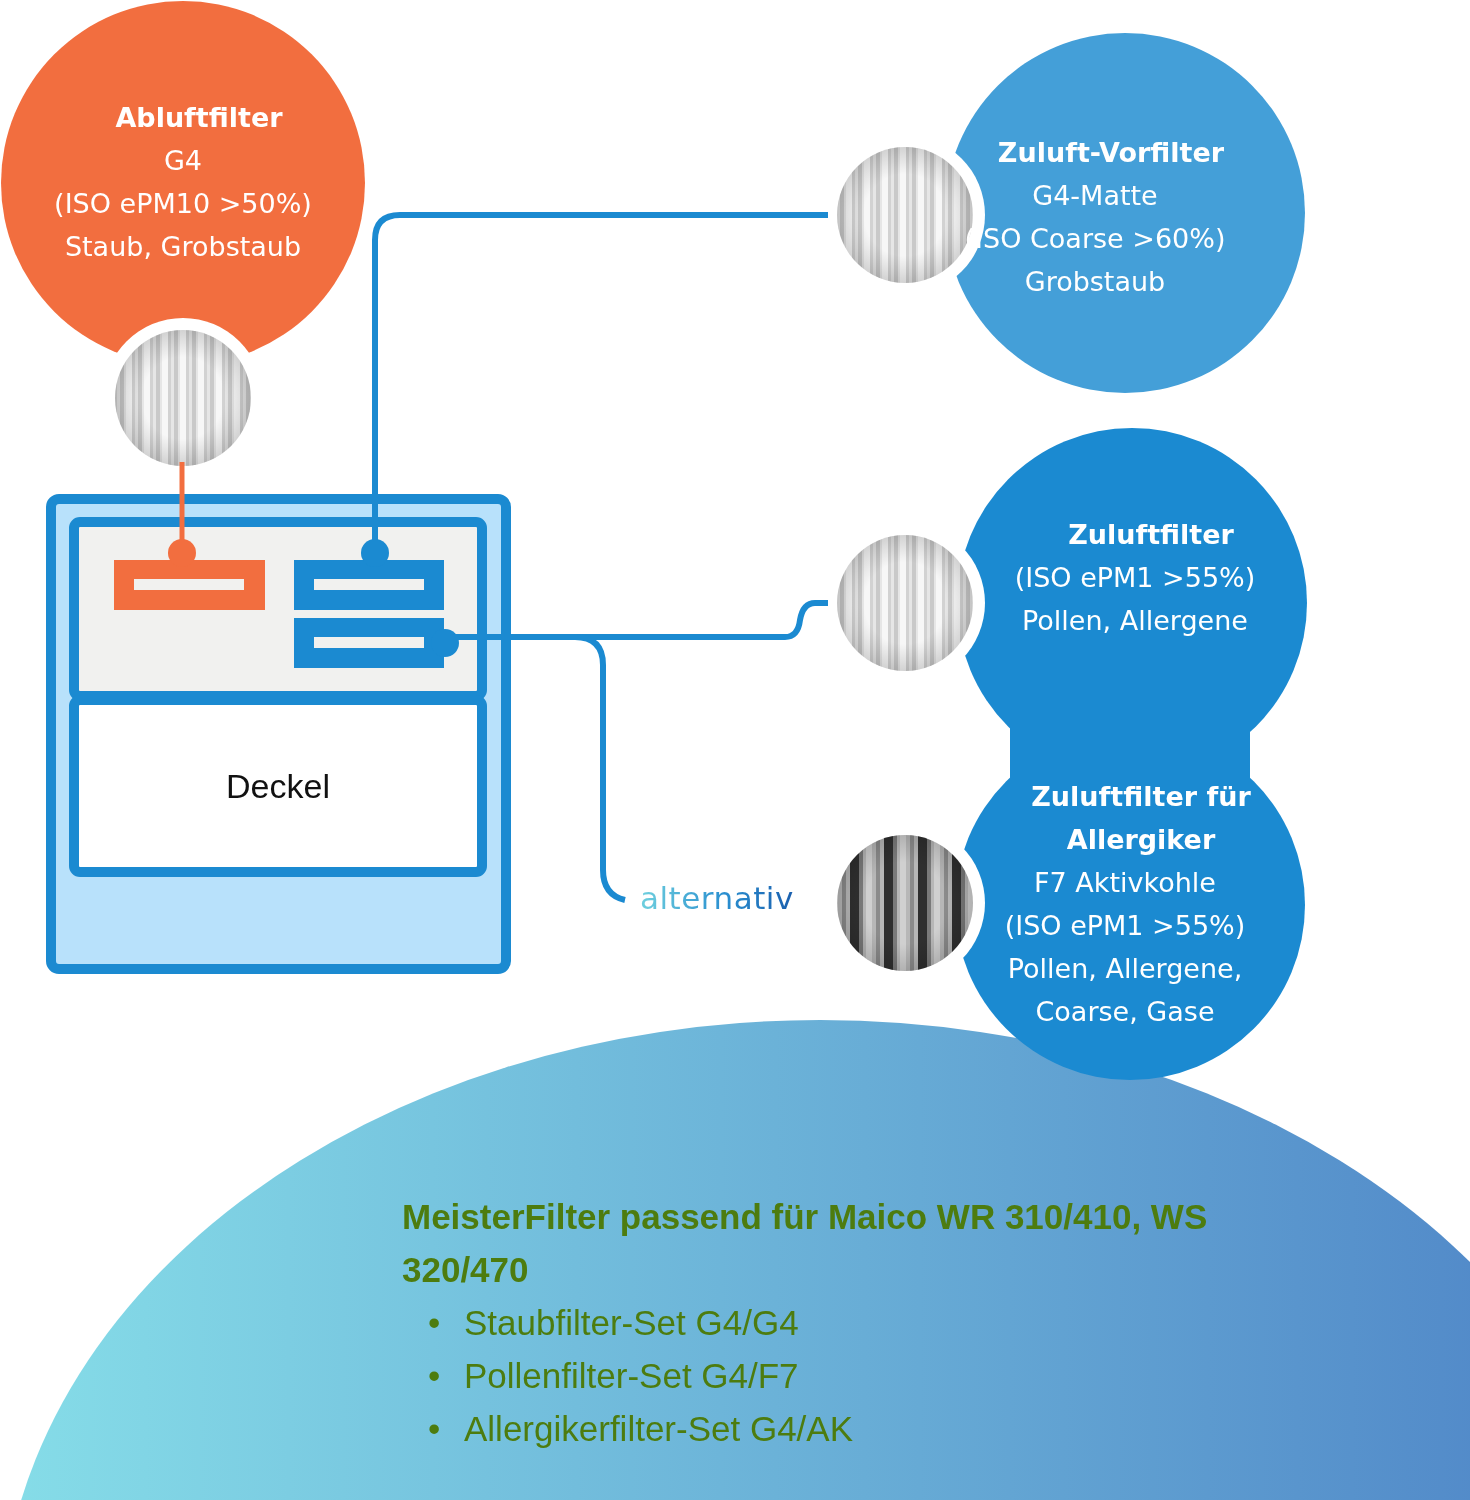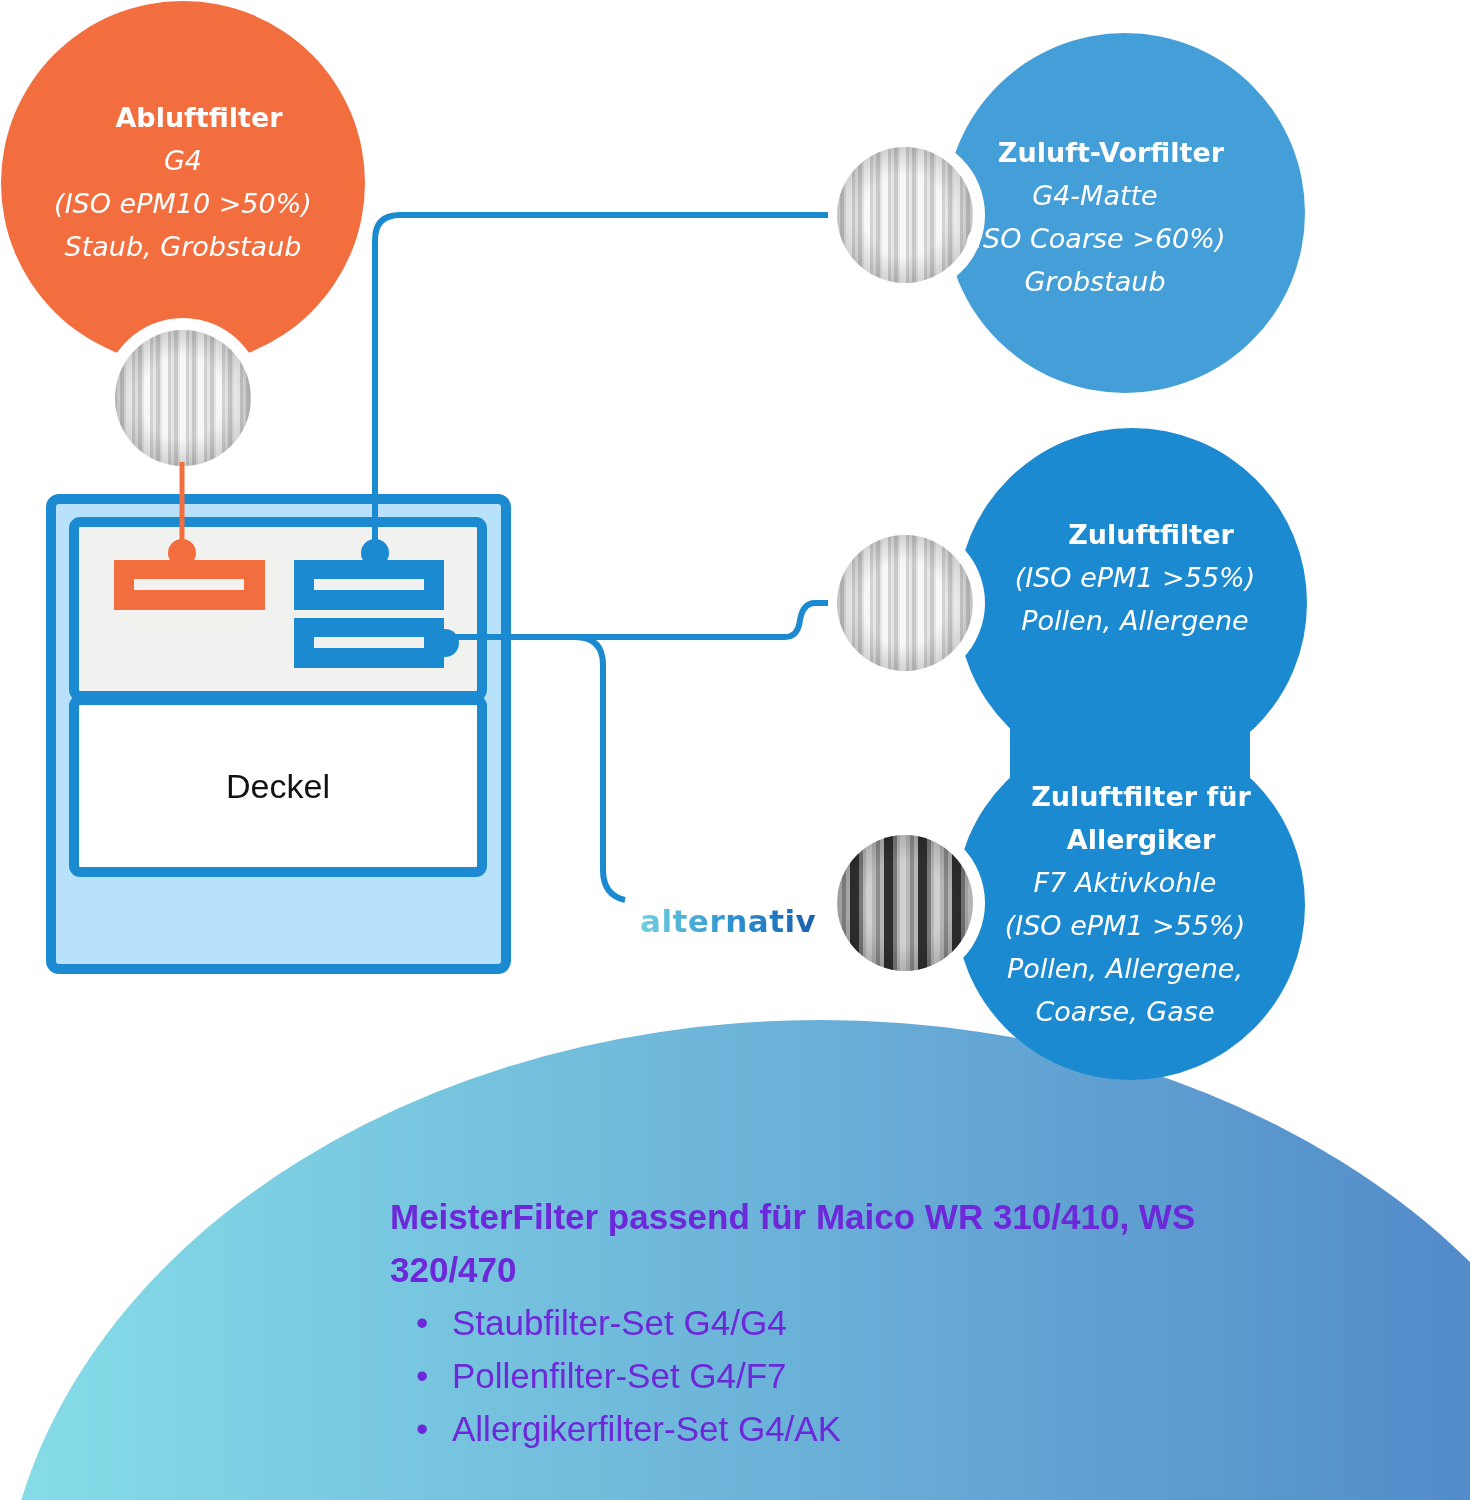--- a/index.html
+++ b/index.html
@@ -1,23 +1,23 @@
 <!DOCTYPE html>
 <html><head>
 <meta charset="utf-8">
 <style>
   html,body{margin:0;padding:0;background:#ffffff;}
   body{width:1470px;height:1500px;position:relative;overflow:hidden;font-family:"DejaVu Sans",sans-serif;}
   svg.main{position:absolute;left:0;top:0;}
   .txt{position:absolute;color:#ffffff;text-align:center;font-family:"DejaVu Sans",sans-serif;}
   .txt .title{font-weight:bold;font-size:27px;line-height:43px;display:block;padding-left:32px;}
-  .txt .line{font-size:27px;line-height:43px;display:block;font-style:italic;}
+  .txt .line{font-size:27px;line-height:43px;display:block;}
   .deckel{position:absolute;left:74px;top:700px;width:408px;height:172px;display:flex;align-items:center;justify-content:center;font-size:34px;color:#111;font-family:Liberation Sans, sans-serif;}
-  .alt{position:absolute;left:640px;top:880px;font-size:31px;font-weight:bold;font-family:"DejaVu Sans",sans-serif;background:linear-gradient(90deg,#6fd0de 0%,#2a8fd0 55%,#1a5fae 100%);-webkit-background-clip:text;background-clip:text;color:transparent;letter-spacing:0.5px;margin-top:23px;}
-  .bottom{position:absolute;left:390px;top:1190px;width:940px;color:#6d28d9;font-family:"Liberation Sans",sans-serif;}
+  .alt{position:absolute;left:640px;top:880px;font-size:31px;font-weight:normal;font-family:"DejaVu Sans",sans-serif;background:linear-gradient(90deg,#6fd0de 0%,#2a8fd0 55%,#1a5fae 100%);-webkit-background-clip:text;background-clip:text;color:transparent;letter-spacing:0.5px;}
+  .bottom{position:absolute;left:402px;top:1190px;width:940px;color:#4d7c0f;font-family:"Liberation Sans",sans-serif;}
   .bottom .headline{font-weight:bold;font-size:35px;line-height:53px;display:block;}
   .bottom ul{margin:0;padding:0 0 0 62px;list-style:none;}
   .bottom li{font-size:35px;line-height:53px;position:relative;}
   .bottom li .bullet{position:absolute;left:-36px;top:0;}
 </style>
 </head>
 <body>
 
 <svg class="main" width="1470" height="1500" viewBox="0 0 1470 1500">
   <defs>

